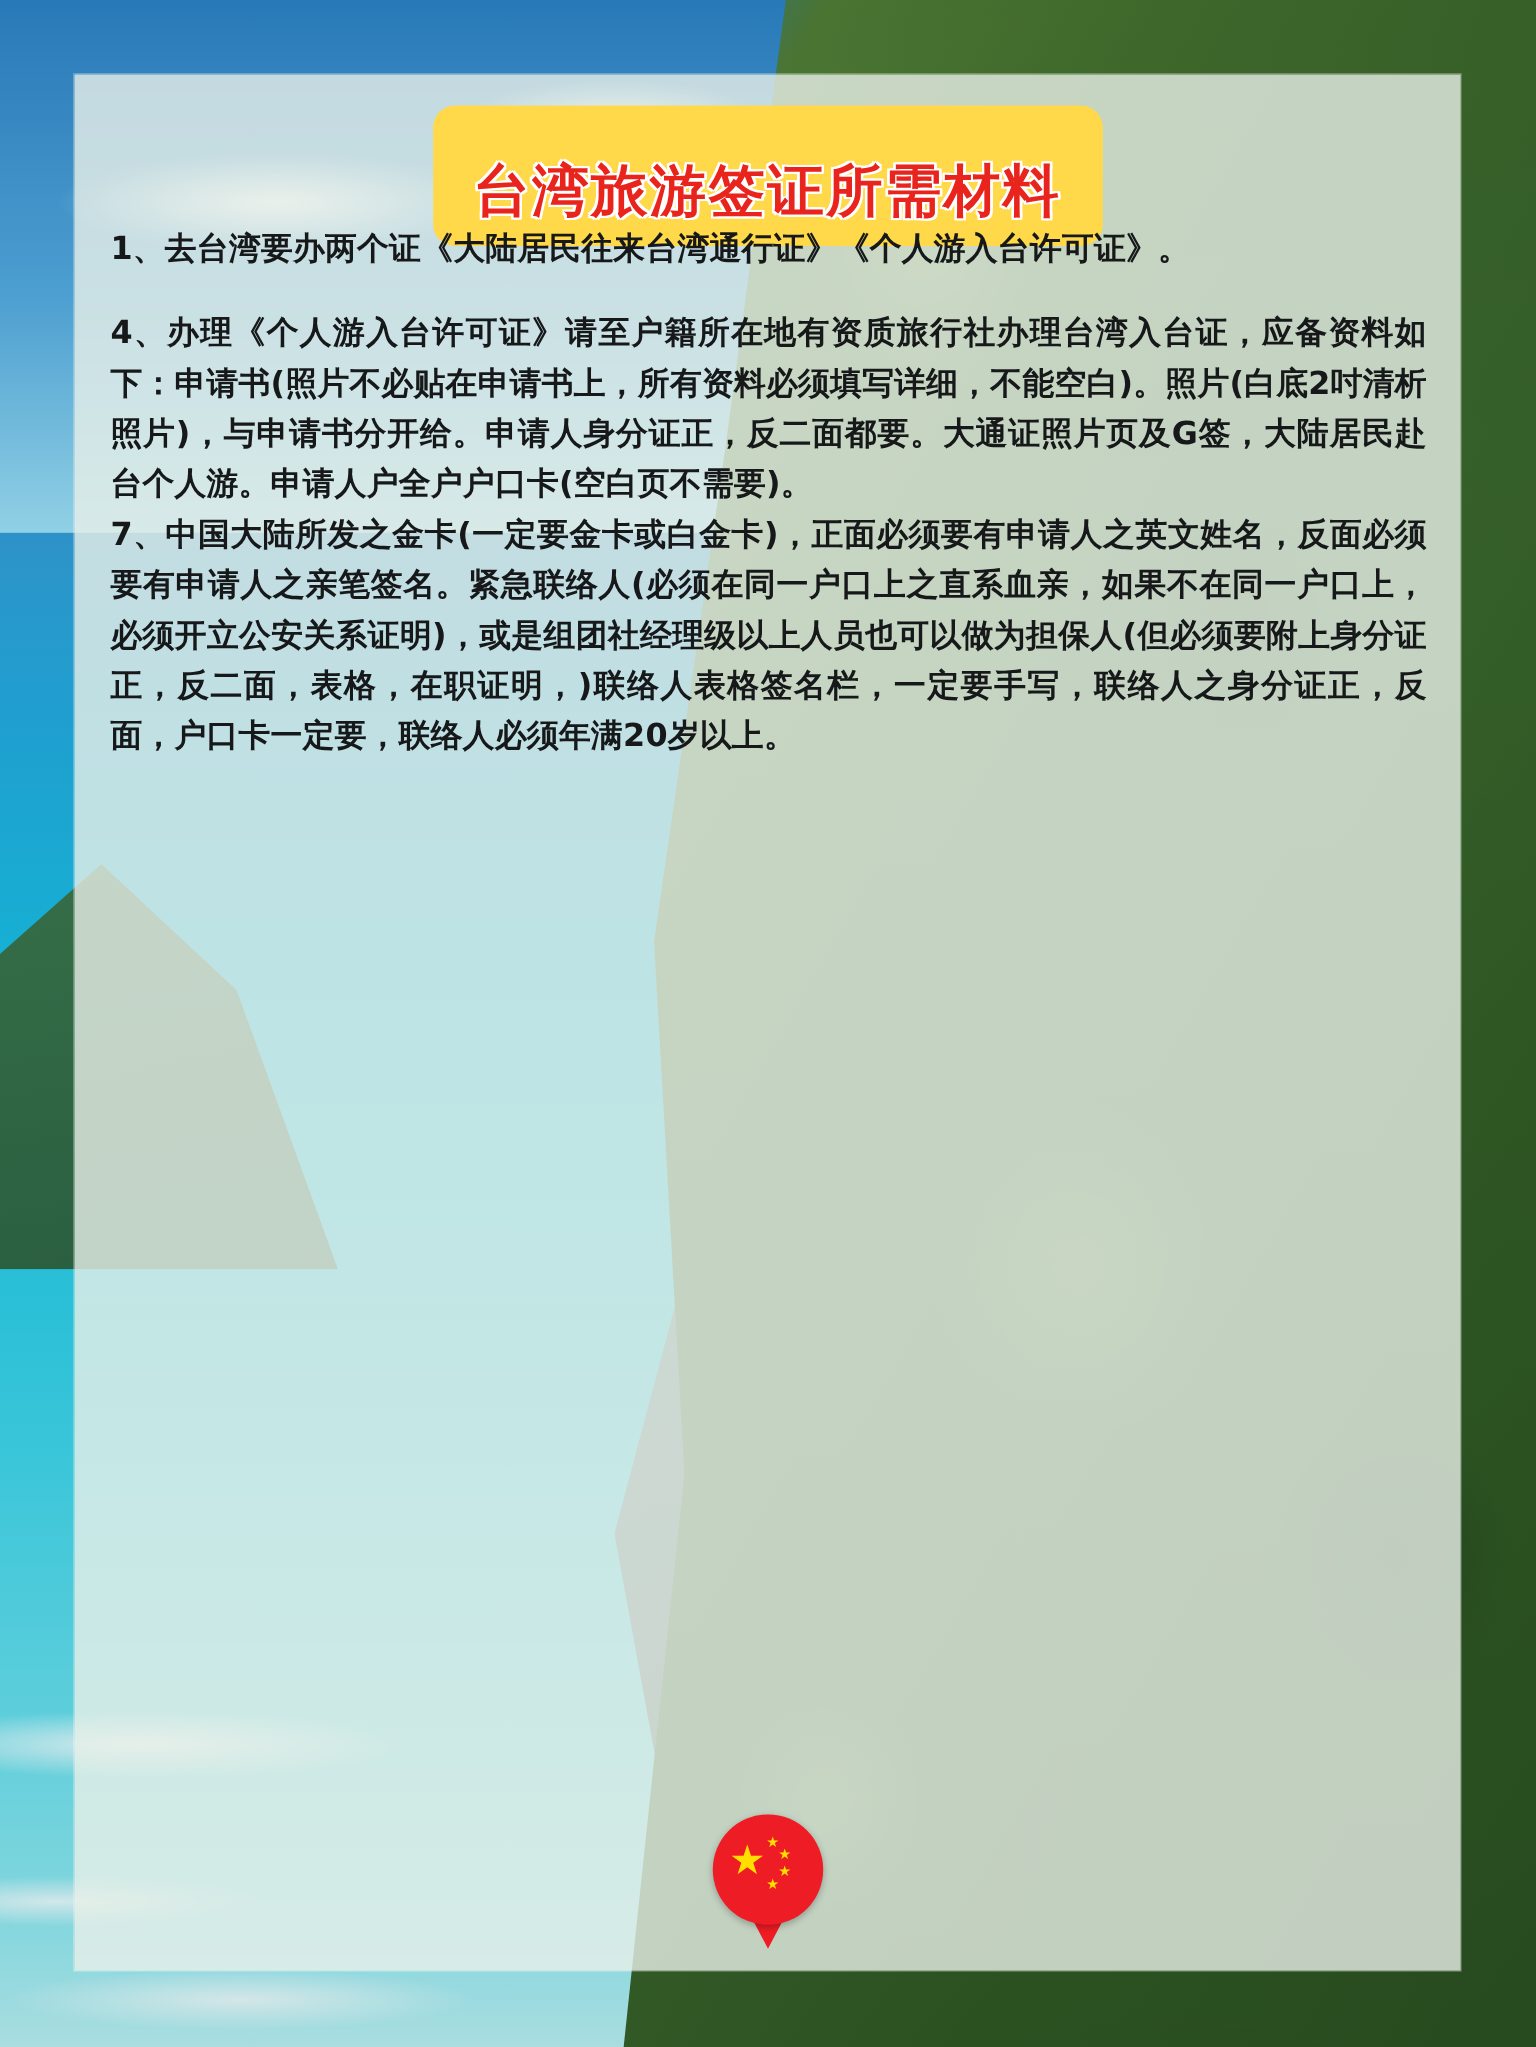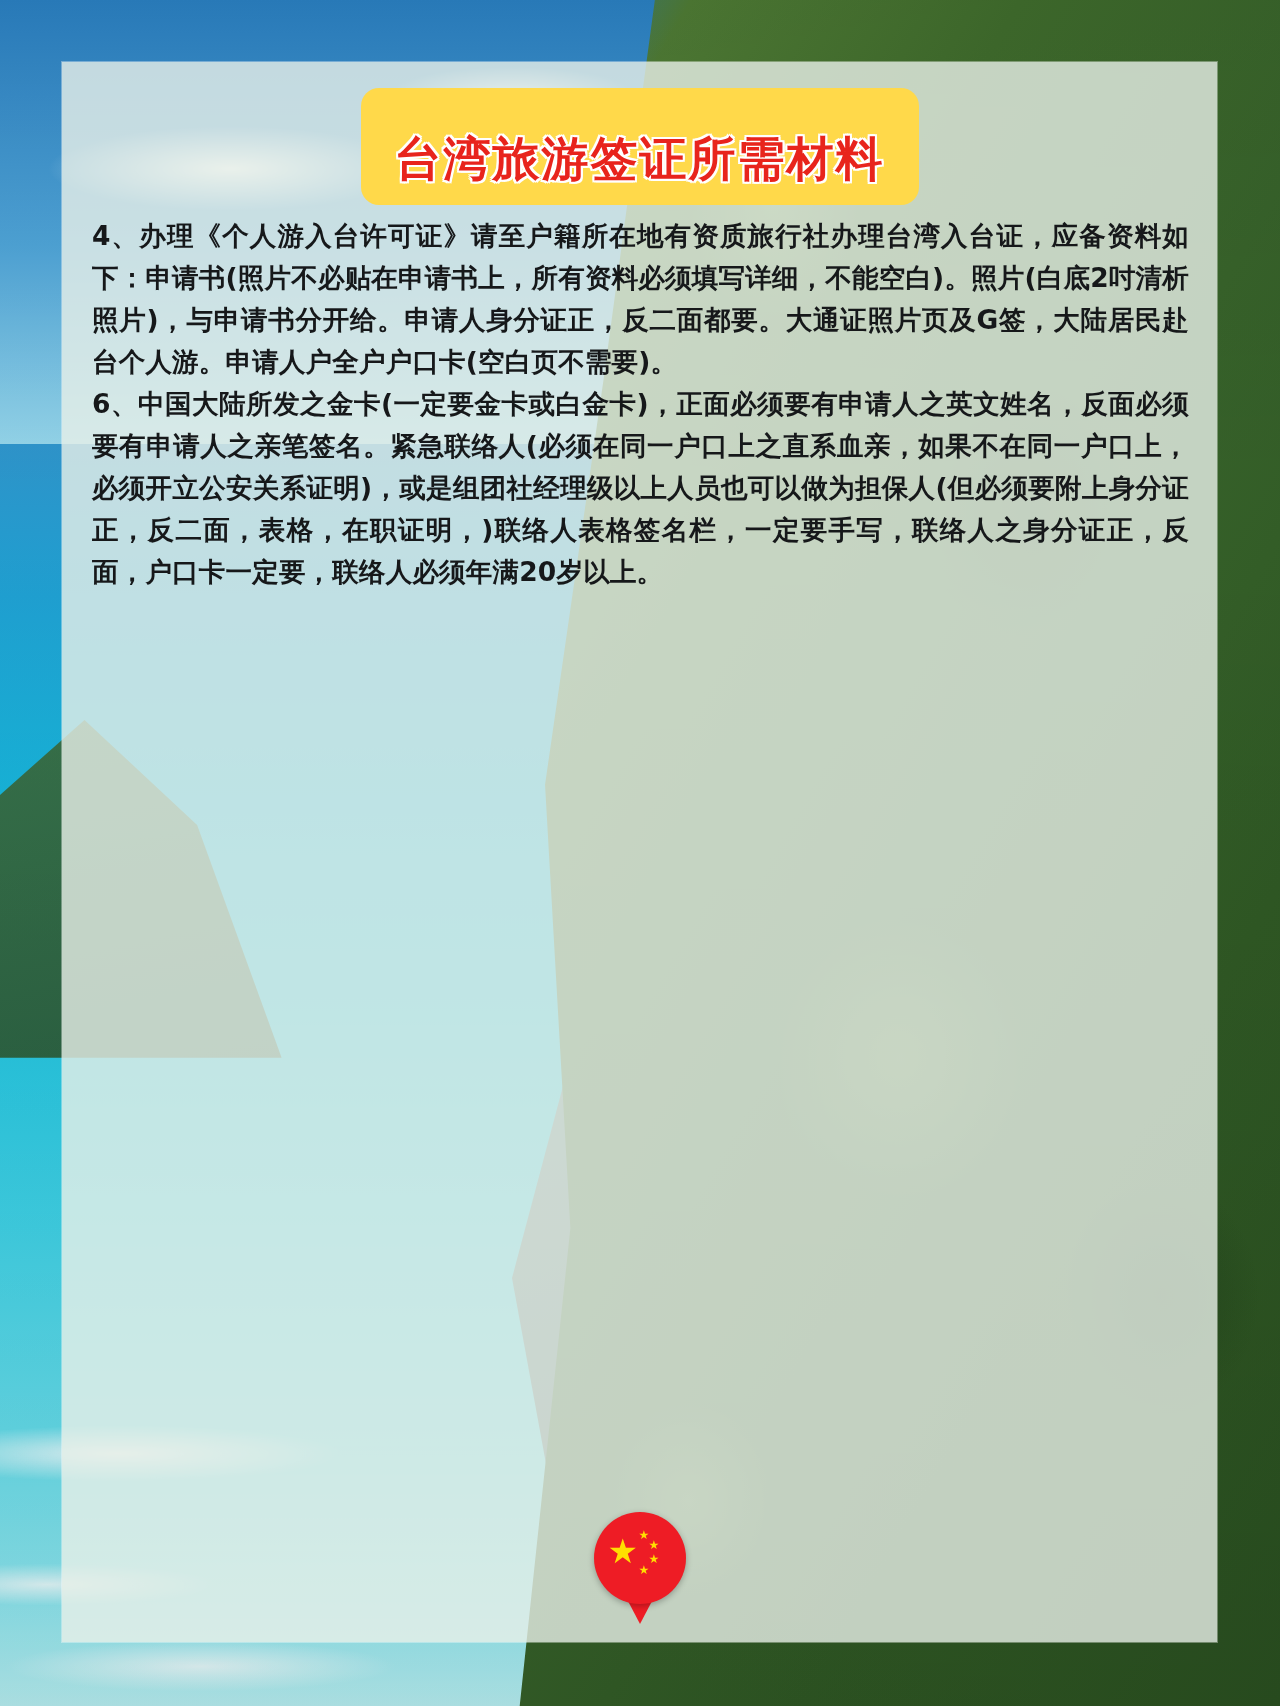--- a/index.html
+++ b/index.html
@@ -213,22 +213,23 @@
   <div class="shade"></div>
 </div>
 
 <div id="card">
 
   <div id="title-banner">
     <div id="title-text">台湾旅游签证所需材料</div>
   </div>
 
   <div id="body-wrap">
+    <p class="para">1、去台湾要办两个证《大陆居民往来台湾通行证》《个人游入台许可证》。</p>
     <p class="para tight">4、办理《个人游入台许可证》请至户籍所在地有资质旅行社办理台湾入台证，应备资料如下：申请书(照片不必贴在申请书上，所有资料必须填写详细，不能空白)。照片(白底2吋清析照片)，与申请书分开给。申请人身分证正，反二面都要。大通证照片页及G签，大陆居民赴台个人游。申请人户全户户口卡(空白页不需要)。</p>
-    <p class="para">6、中国大陆所发之金卡(一定要金卡或白金卡)，正面必须要有申请人之英文姓名，反面必须要有申请人之亲笔签名。紧急联络人(必须在同一户口上之直系血亲，如果不在同一户口上，必须开立公安关系证明)，或是组团社经理级以上人员也可以做为担保人(但必须要附上身分证正，反二面，表格，在职证明，)联络人表格签名栏，一定要手写，联络人之身分证正，反面，户口卡一定要，联络人必须年满20岁以上。</p>
+    <p class="para">7、中国大陆所发之金卡(一定要金卡或白金卡)，正面必须要有申请人之英文姓名，反面必须要有申请人之亲笔签名。紧急联络人(必须在同一户口上之直系血亲，如果不在同一户口上，必须开立公安关系证明)，或是组团社经理级以上人员也可以做为担保人(但必须要附上身分证正，反二面，表格，在职证明，)联络人表格签名栏，一定要手写，联络人之身分证正，反面，户口卡一定要，联络人必须年满20岁以上。</p>
   </div>
 
   <div id="flag-pin">
     <div class="pin-tip"></div>
     <div class="pin-body">
       <span class="star big">★</span>
       <span class="star s1">★</span>
       <span class="star s2">★</span>
       <span class="star s3">★</span>
       <span class="star s4">★</span>

